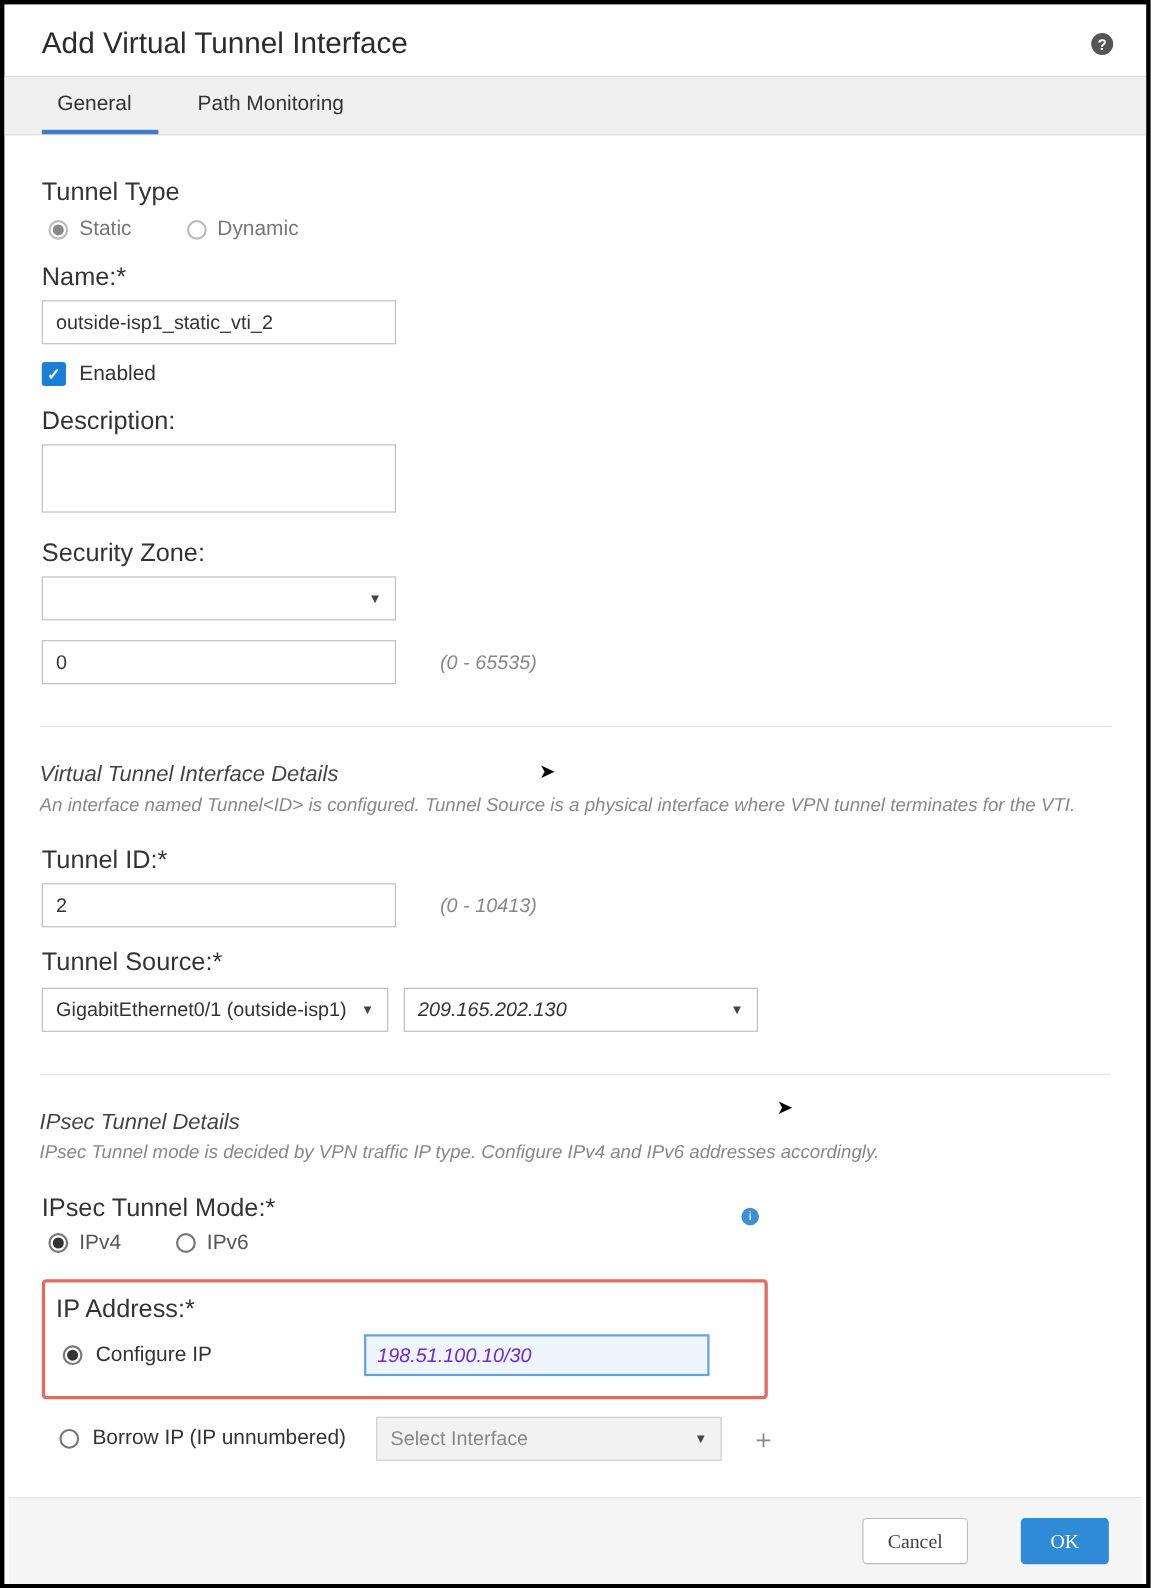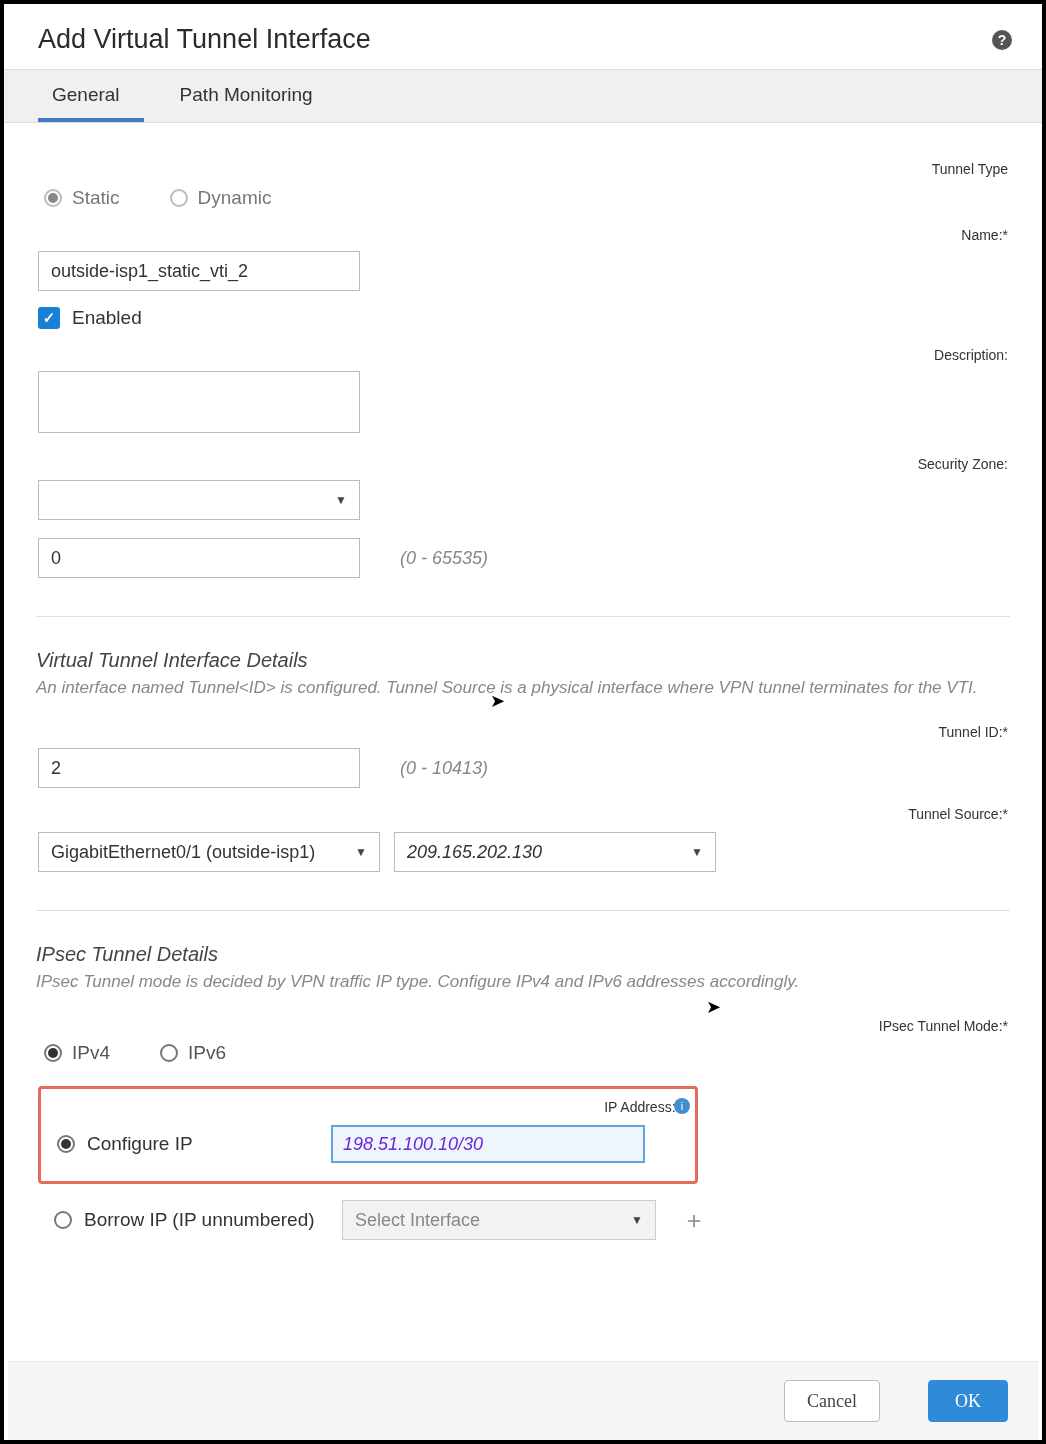--- a/index.html
+++ b/index.html
@@ -48,25 +48,24 @@
     cursor: pointer;
     border-bottom: 4px solid transparent;
   }
   .tab.active { border-bottom-color: #3f7cc2; }
   .tab + .tab { margin-left: 22px; }
   .body {
     padding: 20px 34px 10px 34px;
   }
   .field { margin-top: 18px; }
   .label {
-    font-size: 14px;
+    font-size: 23px;
     color: #333;
     margin-bottom: 8px;
     display: block;
-    text-align: right;
   }
   .radio-row { display:flex; gap:50px; margin-top:10px; padding-left:6px; align-items:center;}
   .radio-row label { display:flex; align-items:center; gap:10px; font-size:19px; color:#555; }
   .radio-row.disabled label { color:#777; }
   input.txt, select.sel, .sel-box {
     width: 322px;
     height: 40px;
     border: 1px solid #bbb;
     padding: 0 12px;
     font-size: 18px;
@@ -95,21 +94,21 @@
   }
   .checkbox.checked {
     background:#1a7fd6; color:#fff; font-size:15px; font-weight:bold;
   }
   .inline { display:flex; align-items:center; gap:40px; }
   .hint { color:#888; font-style:italic; font-size:18px; }
   .section-divider { border-top:1px solid #e0e0e0; margin:38px -2px 0; padding-top:32px; }
   .section-title { font-size:20px; font-style:italic; color:#444; }
   .section-desc { font-size:17px; font-style:italic; color:#888; margin-top:6px; white-space:nowrap; overflow:hidden; }
   .row-src { display:flex; gap:14px; margin-top:10px; }
-  .row-src .sel-box { width:342px; }
+  .row-src .sel-box { width:315px; }
   .row-src .sel-box.second { width:322px; font-style:italic; }
   .radio-outer {
     width:18px; height:18px; border:2px solid #777; border-radius:50%;
     display:inline-flex; align-items:center; justify-content:center;
   }
   .radio-outer.sel::after{
     content:""; width:10px; height:10px; border-radius:50%; background:#333;
   }
   .radio-outer.dis { border-color:#bbb; }
   .radio-outer.dis.sel::after{ background:#888; }

